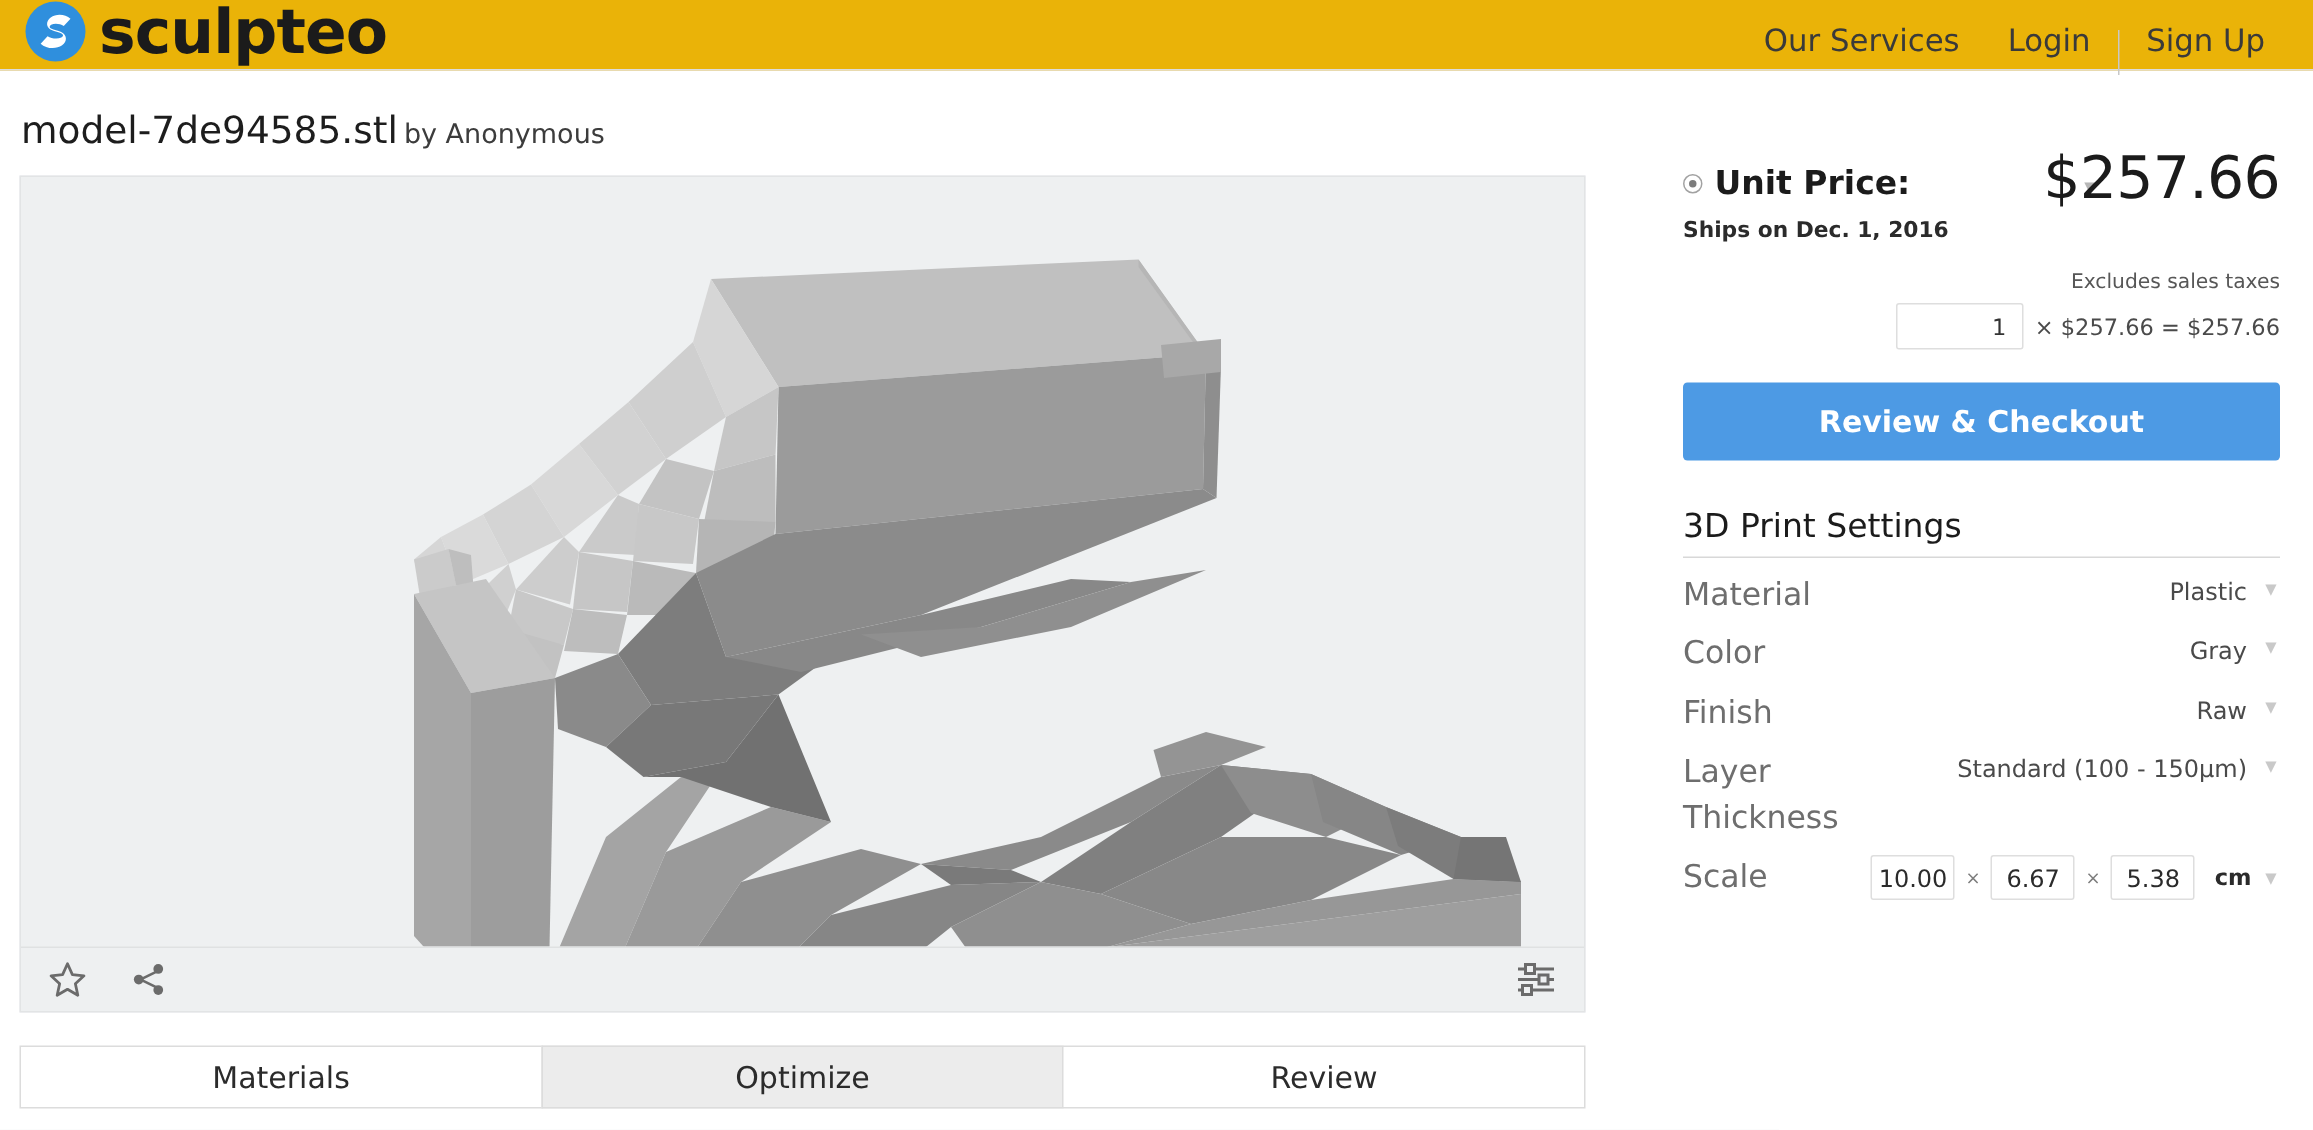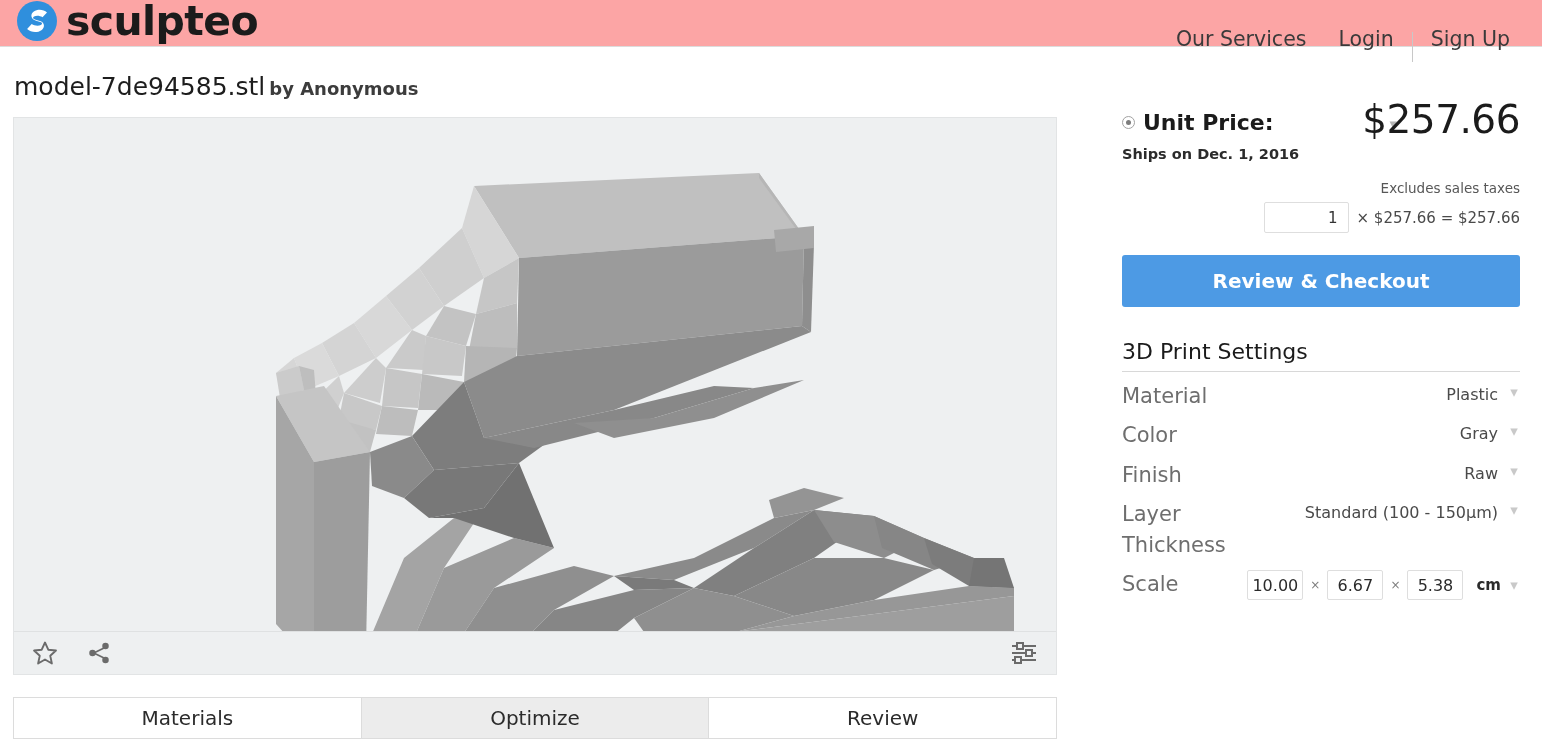--- a/index.html
+++ b/index.html
@@ -10,38 +10,38 @@
     background: #ffffff;
     font-family: "DejaVu Sans", "Liberation Sans", sans-serif;
     overflow: hidden;
   }
 
   
   .header {
     position: relative;
     height: 47px;
     border-bottom: 1px solid #dcdcdc;
-    background: #fca5a5;
+    background: #eab308;
   }
   .brand {
     position: absolute;
     left: 14px; top: -2px;
     display: flex; align-items: center; gap: 6px;
   }
   .logo-mark { width: 46px; height: 46px; display: block; }
   .brand-name {
     font-size: 41px;
     font-weight: 700;
     color: #1b1b1b;
     letter-spacing: -0.6px;
     line-height: 46px;
   }
   .nav {
     position: absolute;
-    right: 16px; top: 16px;
+    right: 16px; top: 4px;
     height: 46px;
     display: flex; align-items: flex-end;
   }
   .nav a {
     color: #3a3a3a;
     font-size: 20.5px;
     text-decoration: none;
     padding: 0 16px;
     line-height: 46px;
     white-space: nowrap;
@@ -61,21 +61,20 @@
   }
   .model-name {
     font-size: 25px;
     color: #1d1d1d;
     font-weight: 400;
   }
   .model-by {
     font-size: 18px;
     color: #3c3c3c;
     margin-left: 4px;
-    font-weight: bold;
   }
 
   
   .viewer {
     position: absolute;
     left: 13px; top: 117px;
     width: 1044px; height: 558px;
     background: #eef0f1;
     border: 1px solid #e2e4e5;
   }

